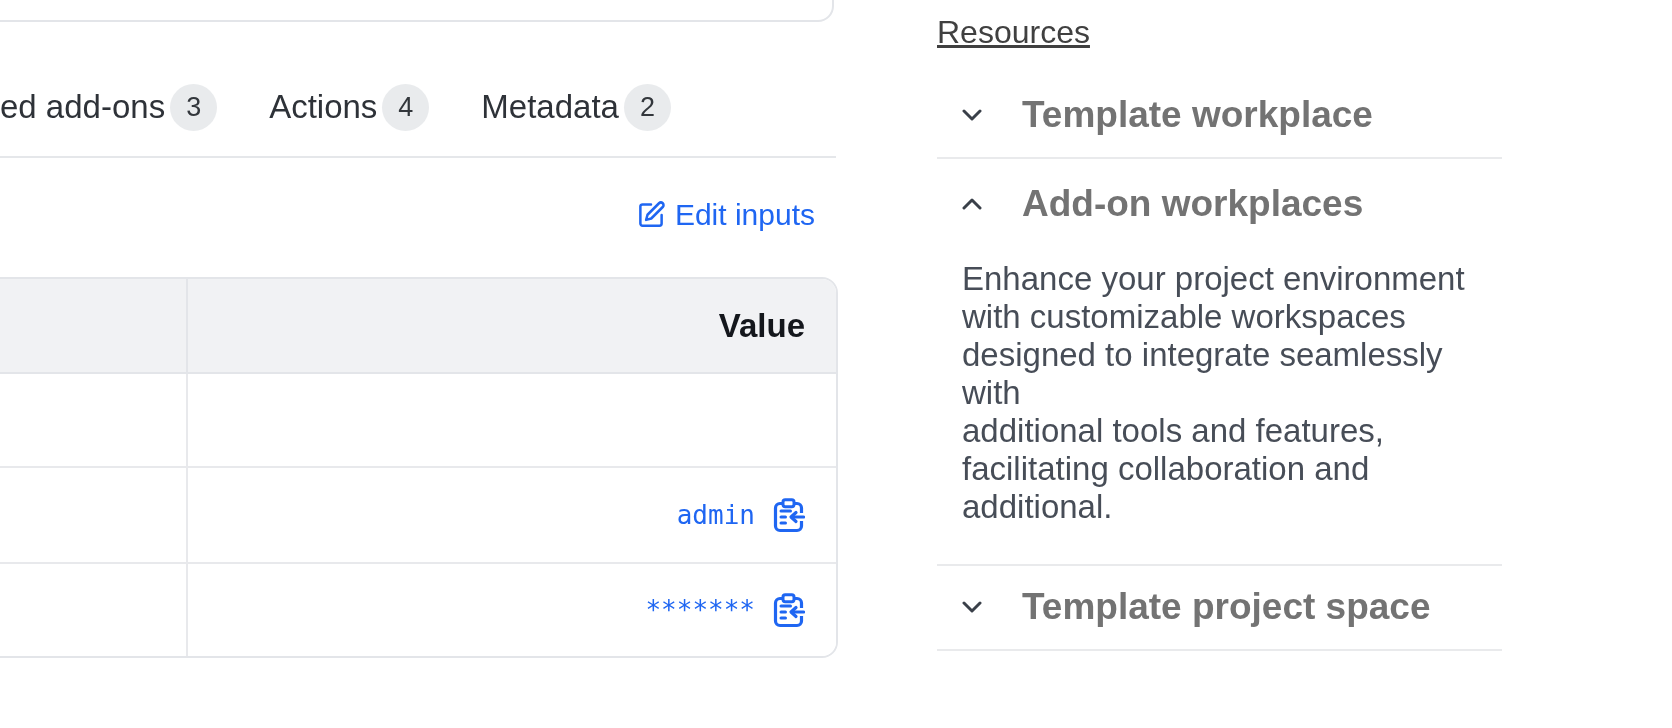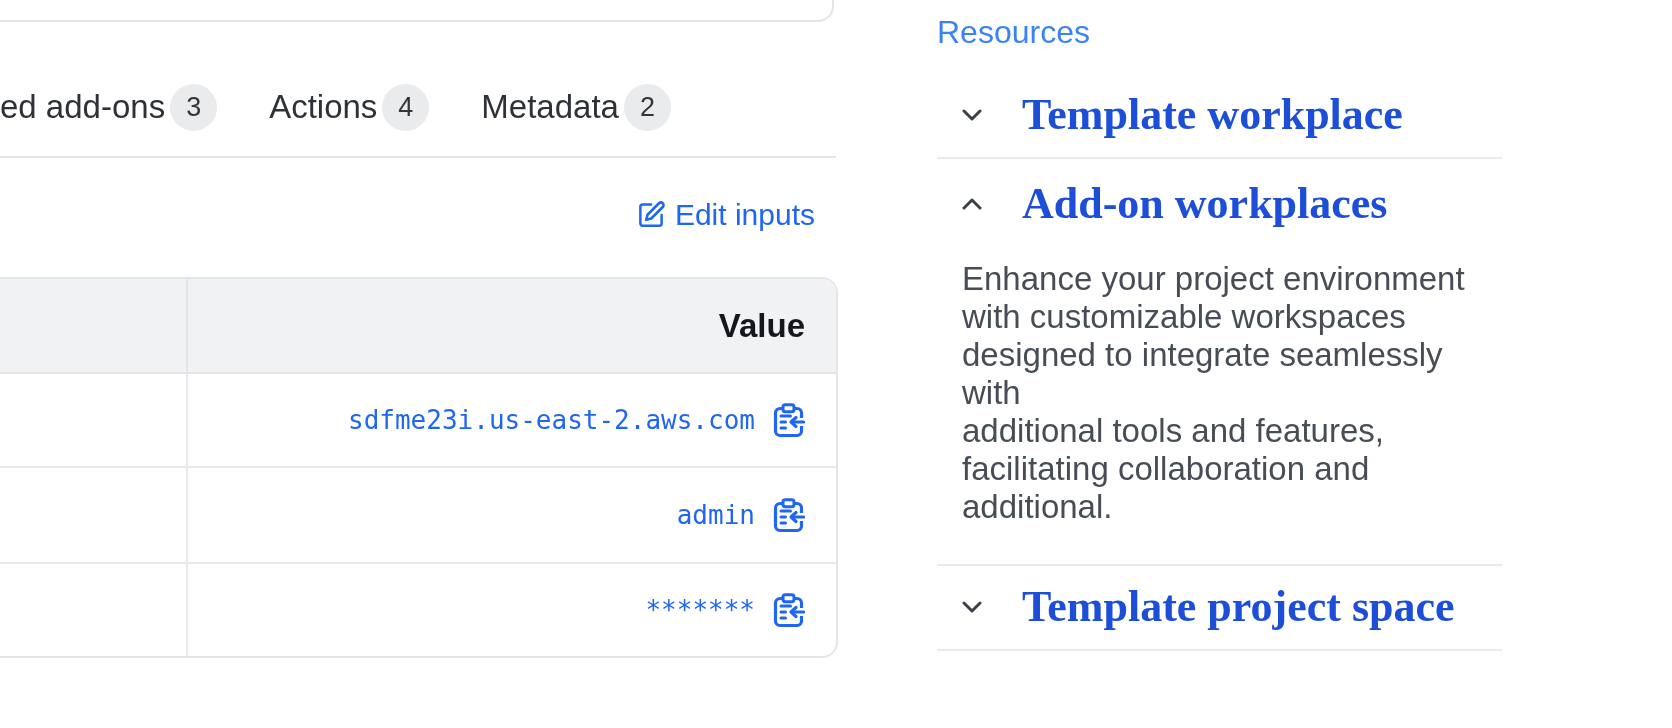--- a/index.html
+++ b/index.html
@@ -41,24 +41,24 @@
   .t-row.r2 { height:96px; }
   .t-row.last { height:92px; border-bottom:none; }
   .t-key { width:226px; border-right:2px solid #e8e9ec; box-sizing:border-box; }
   .t-header .t-key { border-right:2px solid #e3e5e9; }
   .t-val { flex:1; display:flex; align-items:center; justify-content:flex-end; gap:17px; padding-right:31px;margin-left:40px; }
   .t-header .t-val { font-size:33px; font-weight:700; color:#14171c; }
   .mono { font-family:"DejaVu Sans Mono", monospace; font-size:26px; color:#1f66f2; white-space:nowrap; }
   .copy-btn { display:flex; align-items:center; justify-content:center; background:none; border:none; padding:0; cursor:pointer; }
   
   .right-panel { position:absolute; left:937px; top:14px; width:565px; }
-  .resources-label { font-size:32px; color:#3b82f6; height:36px; line-height:36px; margin-bottom:25px; }
+  .resources-label { font-size:32px; color:#404040; height:36px; line-height:36px; margin-bottom:25px;text-decoration:underline; }
   .section { border-bottom:2px solid #e9eaec; }
   .section-header { display:flex; align-items:center; gap:40px; padding-left:25px; cursor:pointer; }
-  .section-title { font-size:44px; font-weight:700; color:#1d4ed8; line-height:40px; white-space:nowrap;font-family:Liberation Serif, serif; }
+  .section-title { font-size:37px; font-weight:700; color:#737373; line-height:40px; white-space:nowrap; }
   .chev { display:block; }
   .s1 .section-header { padding-top:20px; padding-bottom:22px; }
   .s2 .section-header { padding-top:25px; }
   .s2 { padding-bottom:38px; }
   .s3 .section-header { padding-top:21px; padding-bottom:22px; }
   .section-desc { margin:36px 0 0 25px; width:507px; font-size:33px; line-height:38px; color:#474d57; }
 </style>
 </head>
 <body>
 
@@ -91,35 +91,20 @@
   </div>
 
   <div class="table-card">
     <div class="t-header">
       <div class="t-key"></div>
       <div class="t-val">Value</div>
     </div>
 
     <div class="t-row">
       <div class="t-key"></div>
-      <div class="t-val">
-        <span class="mono">sdfme23i.us-east-2.aws.com</span>
-        <button class="copy-btn">
-          <svg width="33" height="37" viewBox="0 0 33 37" fill="none">
-            <rect x="3.5" y="6.5" width="26" height="27" rx="4.5" stroke="#1f66f2" stroke-width="3.2"></rect>
-            <rect x="11" y="2.8" width="11" height="7" rx="2.2" fill="#ffffff" stroke="#1f66f2" stroke-width="3"></rect>
-            <line x1="9" y1="14" x2="18.5" y2="14" stroke="#1f66f2" stroke-width="3" stroke-linecap="round"></line>
-            <line x1="9" y1="20" x2="13.5" y2="20" stroke="#1f66f2" stroke-width="3" stroke-linecap="round"></line>
-            <line x1="9" y1="26" x2="13.5" y2="26" stroke="#1f66f2" stroke-width="3" stroke-linecap="round"></line>
-            <line x1="17" y1="20" x2="33" y2="20" stroke="#ffffff" stroke-width="8"></line>
-            <line x1="20" y1="20" x2="31.5" y2="20" stroke="#1f66f2" stroke-width="3.2" stroke-linecap="round"></line>
-            <polyline points="24,15.5 19,20 24,24.5" stroke="#1f66f2" stroke-width="3.2" stroke-linecap="round" stroke-linejoin="round" fill="none"></polyline>
-          </svg>
-        </button>
-      </div>
     </div>
 
     <div class="t-row r2">
       <div class="t-key"></div>
       <div class="t-val">
         <span class="mono">admin</span>
         <button class="copy-btn">
           <svg width="33" height="37" viewBox="0 0 33 37" fill="none">
             <rect x="3.5" y="6.5" width="26" height="27" rx="4.5" stroke="#1f66f2" stroke-width="3.2"></rect>
             <rect x="11" y="2.8" width="11" height="7" rx="2.2" fill="#ffffff" stroke="#1f66f2" stroke-width="3"></rect>

